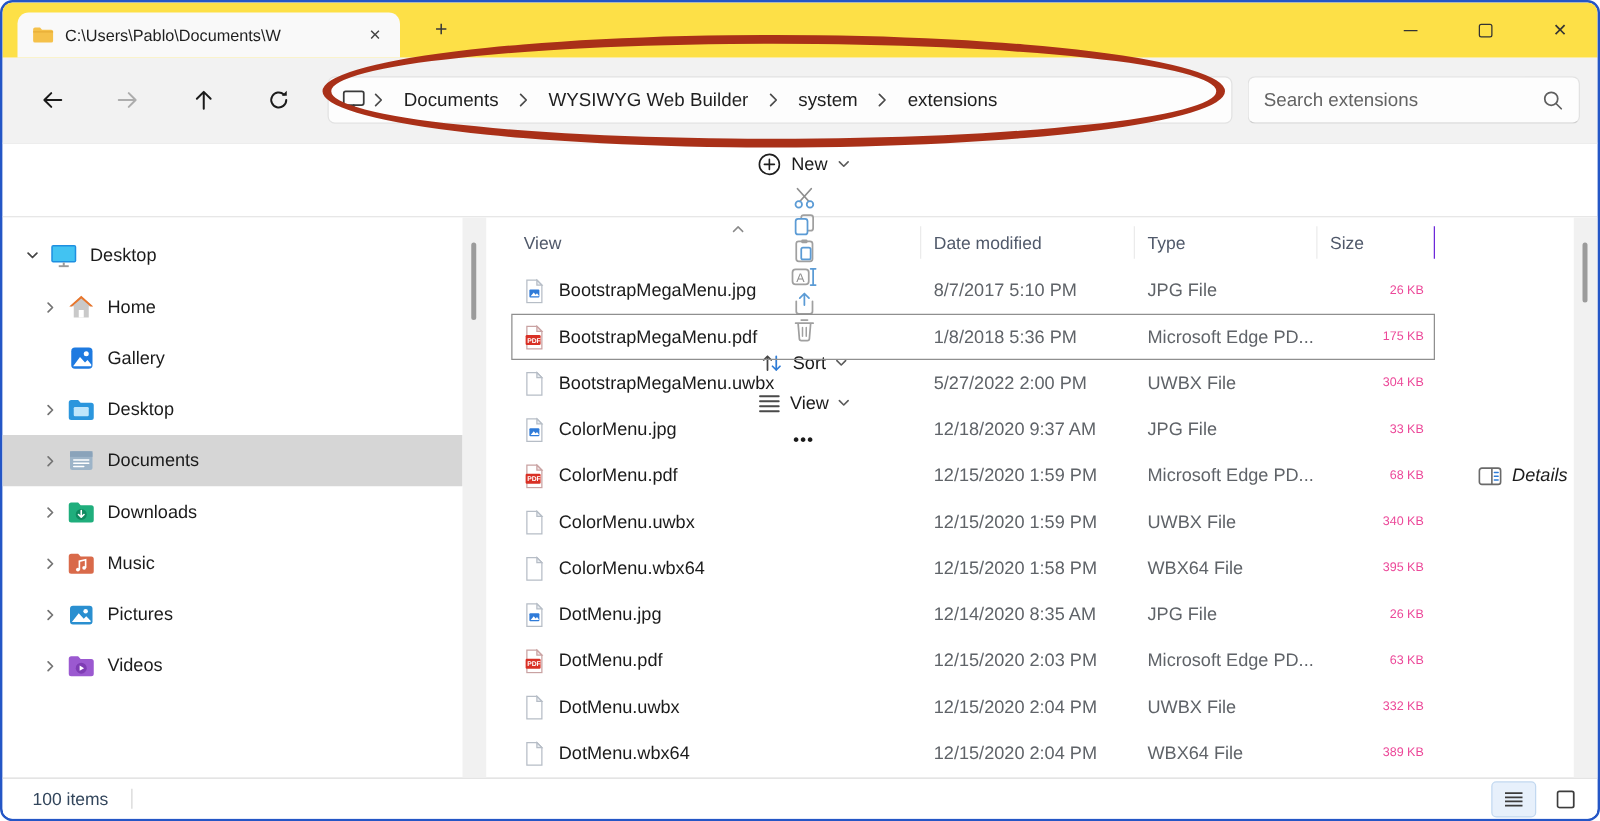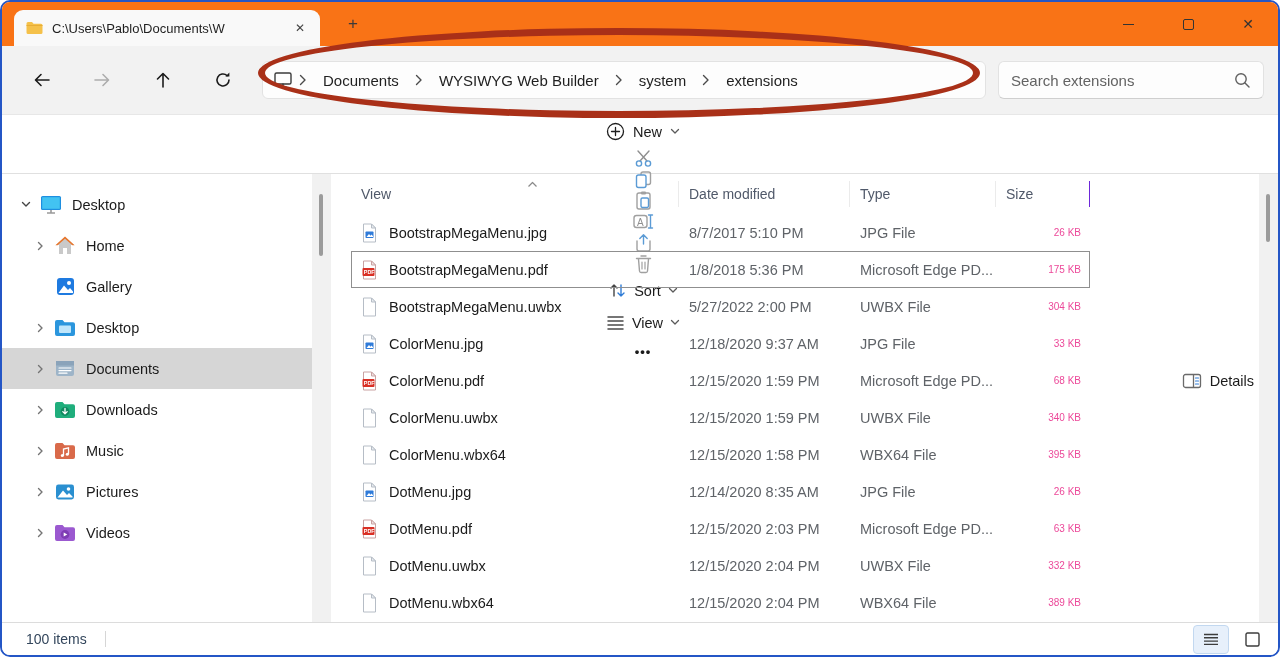--- a/index.html
+++ b/index.html
@@ -2,21 +2,21 @@
 <html><head>
 <meta charset="utf-8">
 <style>
   * { box-sizing: border-box; margin: 0; padding: 0; }
   html,body { background:#fff; }
   body { font-family: "Liberation Sans", "DejaVu Sans", sans-serif; width:1280px; height:657px; overflow:hidden; }
 
   .window { position:relative; width:1280px; height:657px; border:2px solid #2456c6; border-radius:10px; background:#fff; overflow:hidden; }
 
   
-  .titlebar { position:relative; height:44px; background:#f97316; }
+  .titlebar { position:relative; height:44px; background:#fde047; }
   .tab { position:absolute; left:12px; top:8px; width:306px; height:36px; background:#f9f9f9; border-radius:9px 9px 0 0; display:flex; align-items:center; padding:0 10px 0 12px; gap:9px; }
   .tab-title { font-size:13px; color:#1f1f1f; white-space:nowrap; overflow:hidden; flex:1; }
   .tab-close { font-size:12px; color:#444; padding:2px 5px; border-radius:4px; cursor:default; }
   .newtab { position:absolute; left:338px; top:12px; font-size:17px; color:#3a3a3a; padding:0 8px; }
   .win-controls { position:absolute; right:0; top:0; height:44px; display:flex; align-items:center; }
   .wc-btn { width:60px; height:40px; display:flex; align-items:center; justify-content:center; }
   .glyph-min { display:block; width:11px; border-top:1.4px solid #333; }
   .glyph-max { display:block; width:11px; height:11px; border:1.3px solid #333; border-radius:2px; }
   .glyph-close { font-size:14px; color:#333; }
 
@@ -32,26 +32,26 @@
 
   
   .toolbar { height:60px; background:#fff; border-top:1px solid #e7e7e7; border-bottom:1px solid #e0e0e0; display:flex; align-items:center; padding:0 14px 0 20px;flex-direction:column; }
   .tb-new { display:flex; align-items:center; gap:8px; padding:7px 10px; border-radius:5px; }
   .tb-new-label { font-size:14.5px; color:#1b1b1b; }
   .tb-sep { width:1px; height:30px; background:#e0e0e0; margin:0 10px; }
   .tb-icon-btn { width:44px; height:40px; display:flex; align-items:center; justify-content:center; margin:0 8px; border-radius:5px; }
   .tb-drop { display:flex; align-items:center; gap:7px; padding:7px 10px; border-radius:5px; margin:0 6px; }
   .tb-drop-label { font-size:14.5px; color:#1b1b1b; }
   .tb-more { font-size:13px; letter-spacing:1px; color:#1b1b1b; padding:6px 10px; font-weight:bold; }
-  .tb-right { margin-left:auto; display:flex; align-items:center; gap:8px; padding:7px 10px; border-radius:5px; }
+  .tb-right { margin-left:auto; display:flex; align-items:center; gap:8px; padding:7px 10px; border-radius:5px;font-style:italic; }
   .tb-details-label { font-size:14.5px; color:#1b1b1b; }
 
   
   .body { display:flex; height:448px; background:#fff; }
-  .sidebar { width:310px; padding-top:10px; flex:none; }
+  .sidebar { width:368px; padding-top:10px; flex:none; }
   .side-item { height:41px; display:flex; align-items:center; gap:6px; padding-left:16px; font-size:14.5px; color:#1b1b1b; }
   .side-item.child { padding-left:30px; }
   .side-item.selected { background:#d6d6d6; }
   .side-chev { width:16px; display:flex; justify-content:center; flex-none:0; }
   .side-icon { width:22px; height:20px; display:flex; align-items:center; justify-content:center; margin-right:4px; }
   .gutter { width:19px; background:#f1f1f1; position:relative; flex:none; }
   .scroll-thumb { position:absolute; left:7px; width:4px; border-radius:2px; background:#9b9b9b; }
 
   .main { flex:1; position:relative; }
   .lheader { position:relative; height:40px; display:grid; grid-template-columns:327px 171px 146px 95px; align-items:center; width:739px; margin-left:20px; }

